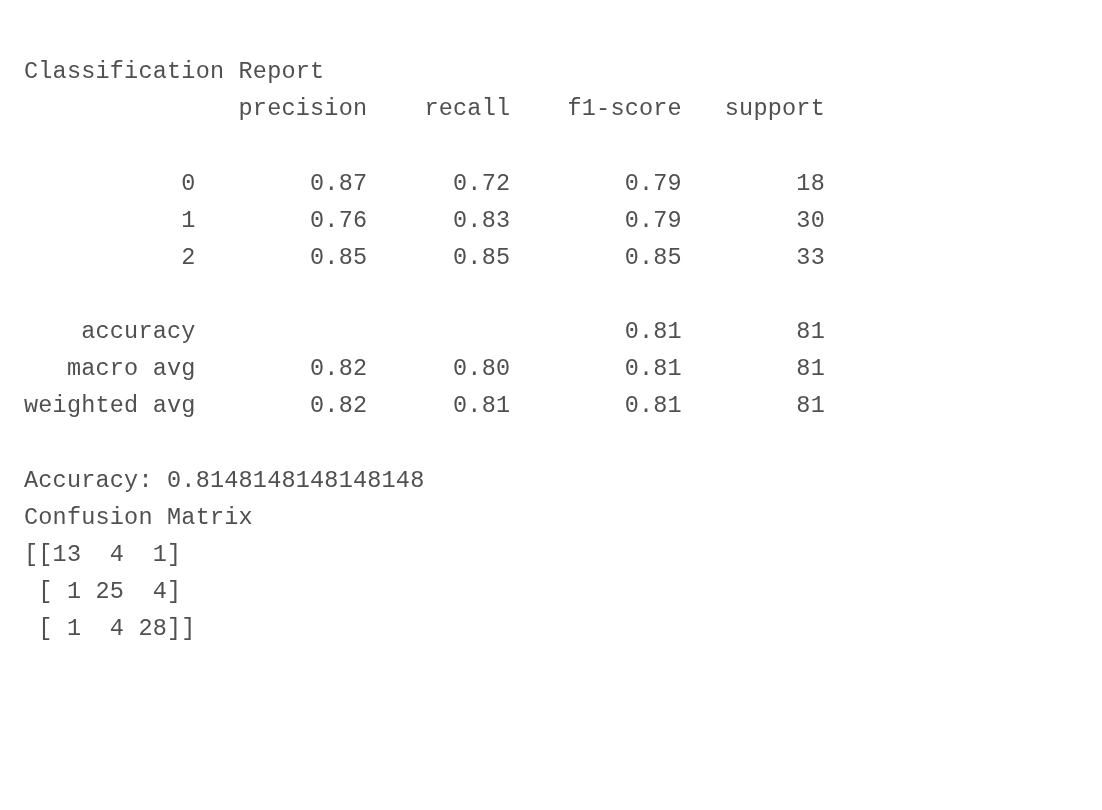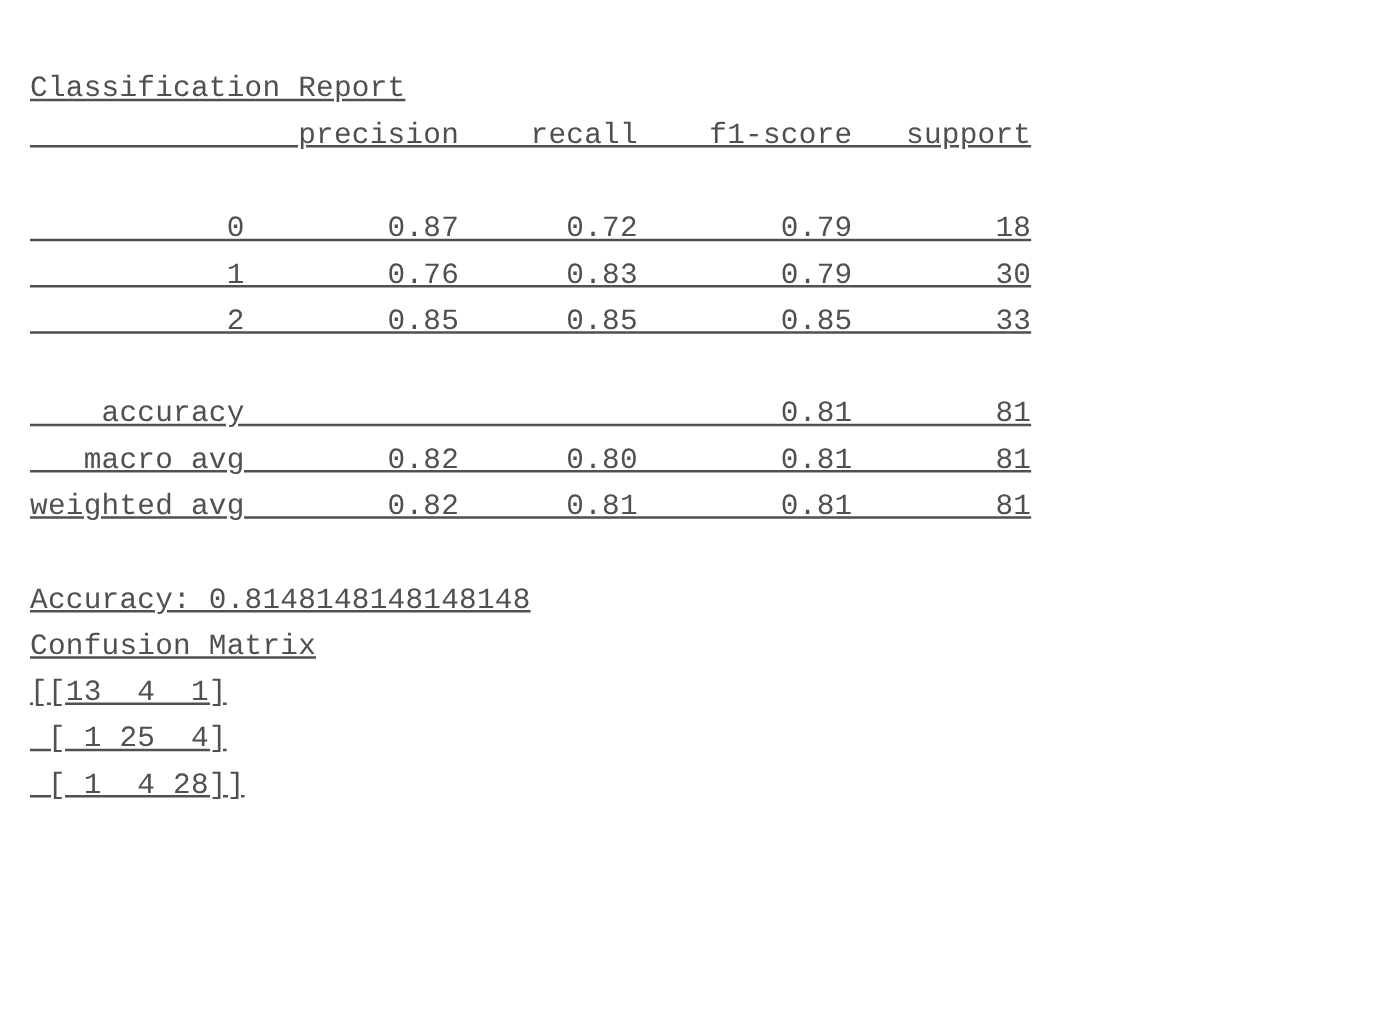--- a/index.html
+++ b/index.html
@@ -6,21 +6,21 @@
       margin: 0;
       padding: 16px 24px;
       background: #ffffff;
       font-family: "Consolas", "Menlo", "Courier New", monospace;
       font-size: 23.5px;
       color: #505050;
       line-height: 1.58;
       letter-spacing: 0.2px;
       white-space: pre;
     }
-    .output { display: block; text-decoration: underline; }
+    .output { display: block; }
   </style>
 </head>
 <body>
 <span class="output">Classification Report
                precision    recall    f1-score   support
 
            0        0.87      0.72        0.79        18
            1        0.76      0.83        0.79        30
            2        0.85      0.85        0.85        33
 

